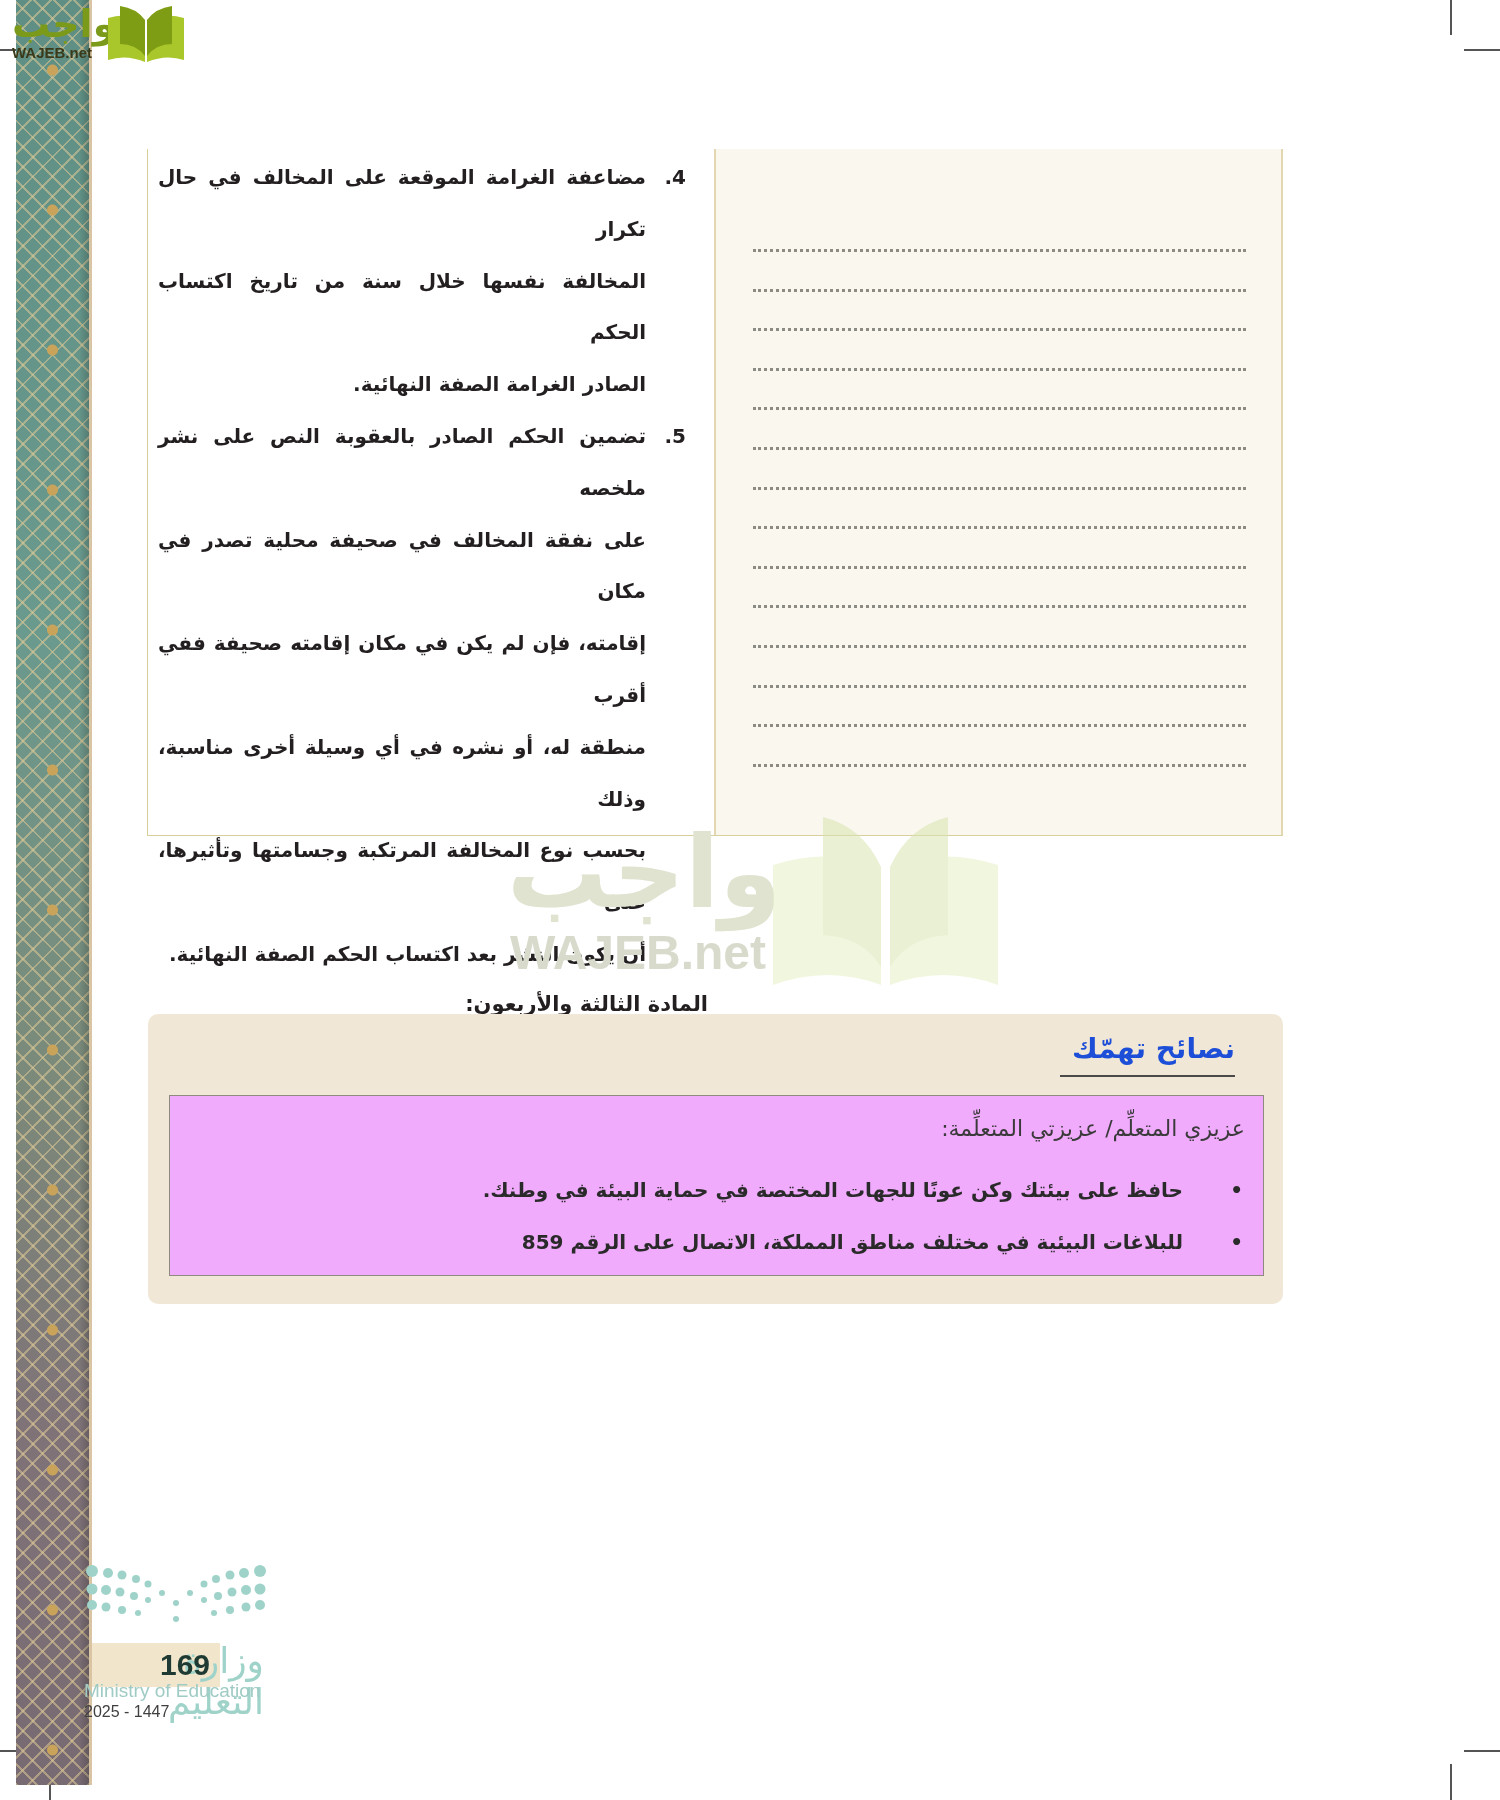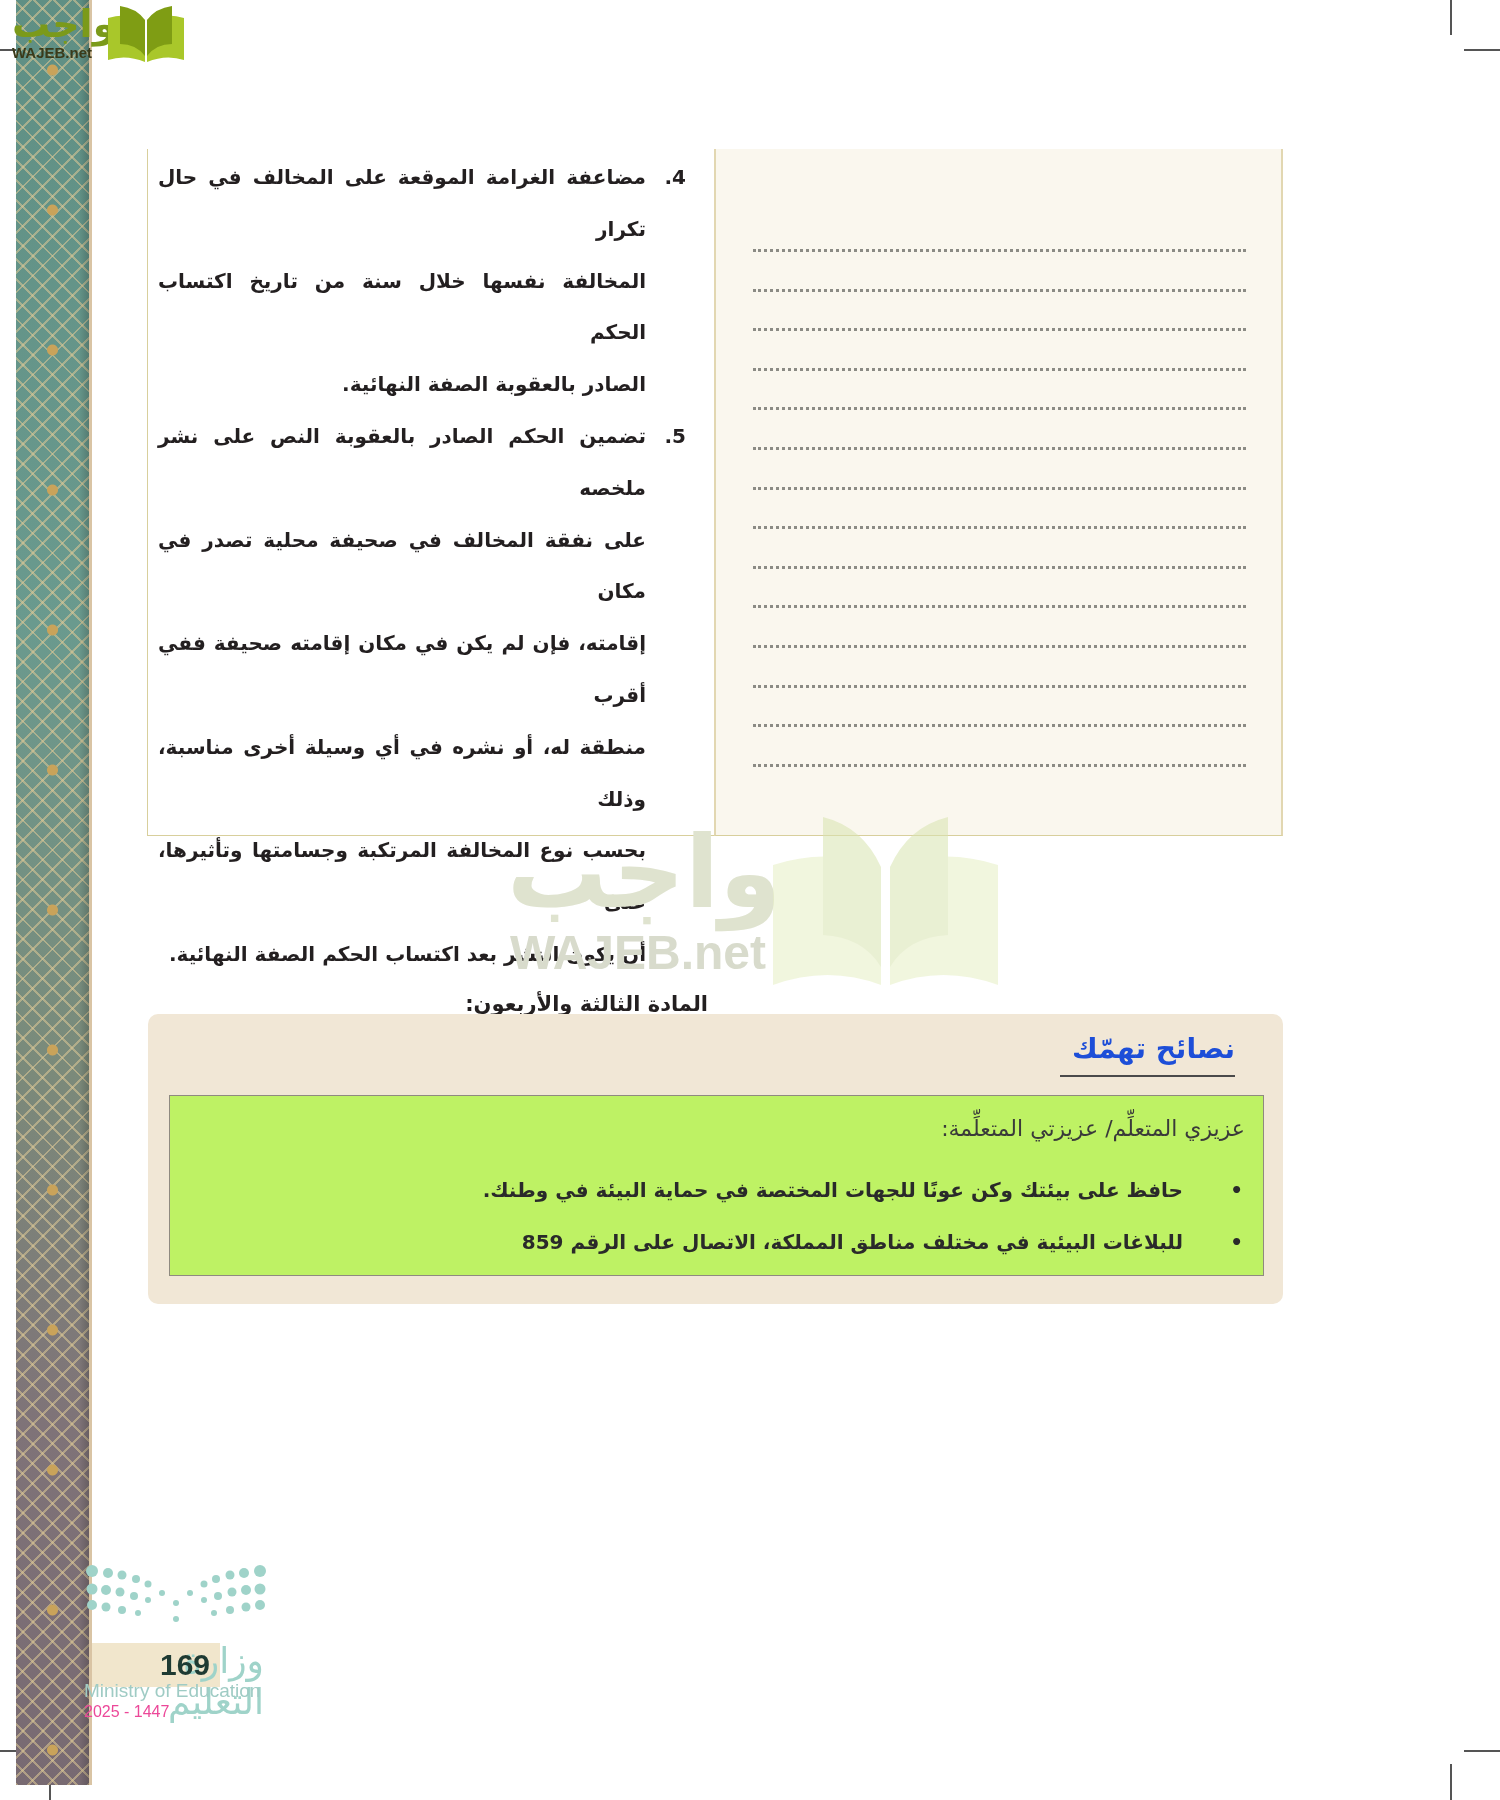--- a/index.html
+++ b/index.html
@@ -32,32 +32,32 @@
   .item-text{flex:1;text-align:justify;text-align-last:right;}
   .article-title{display:inline-block;border-bottom:3px solid #d9b96a;line-height:34px;margin-top:4px;font-size:21px;}
   .article-body{padding-right:26px;text-align-last:right;}
   
   .wm-ar{position:absolute;left:507px;top:818px;font-size:100px;font-weight:bold;color:#dfe3cf;direction:rtl;line-height:110px;}
   .wm-en{position:absolute;left:510px;top:925px;font-size:48px;font-weight:bold;color:#d8dbcc;font-family:"Liberation Sans",sans-serif;}
   .wm-book{position:absolute;left:773px;top:817px;width:225px;height:168px;opacity:.55;}
   
   .tips{position:absolute;left:148px;top:1014px;width:1135px;height:290px;background:#f1e7d6;border-radius:10px;}
   .tips-title{position:absolute;right:48px;top:18px;font-size:28px;font-weight:bold;color:#1d4ed8;direction:rtl;padding-bottom:10px;border-bottom:2px solid #4a4a4a;padding-left:12px;}
-  .tips-inner{position:absolute;left:21px;top:81px;width:1095px;height:181px;background:#bef264;border:1.5px solid #8f8a80;box-sizing:border-box;direction:rtl;}
+  .tips-inner{position:absolute;left:21px;top:81px;width:1095px;height:181px;background:#f0abfc;border:1.5px solid #8f8a80;box-sizing:border-box;direction:rtl;}
   .tips-greet{position:absolute;right:18px;top:20px;font-size:22px;color:#3a3a3a;}
   .tips-list{position:absolute;right:18px;top:68px;margin:0;padding:0;list-style:none;font-size:20px;font-weight:bold;color:#2a2a2a;}
   .tips-list li{line-height:52px;display:flex;}
   .bullet{width:40px;text-align:right;flex:none;padding-right:2px;width:62px;box-sizing:border-box;}
   
   .min-dots{position:absolute;left:86px;top:1565px;width:180px;height:60px;}
   .page-badge{position:absolute;left:92px;top:1643px;width:128px;height:44px;background:#efe3c6;opacity:.9;}
   .min-ar{position:absolute;left:84px;top:1640px;font-size:36px;color:#9fd3c9;direction:rtl;width:180px;text-align:right;}
   .page-num{position:absolute;left:160px;top:1648px;font-size:30px;font-weight:bold;color:#1e3a32;font-family:"Liberation Sans",sans-serif;}
   .min-en{position:absolute;left:84px;top:1680px;font-size:19px;color:#9fcbc4;font-family:"Liberation Sans",sans-serif;}
-  .min-yr{position:absolute;left:84px;top:1703px;font-size:16px;color:#ec4899;font-family:"Liberation Sans",sans-serif;}
+  .min-yr{position:absolute;left:84px;top:1703px;font-size:16px;color:#404040;font-family:"Liberation Sans",sans-serif;}
 </style>
 </head>
 <body>
 
 <div class="crop" style="left:1450px;top:0;width:2px;height:35px;"></div>
 <div class="crop" style="left:1464px;top:49px;width:36px;height:2px;"></div>
 <div class="crop" style="left:1464px;top:1750px;width:36px;height:2px;"></div>
 <div class="crop" style="left:1450px;top:1764px;width:2px;height:36px;"></div>
 <div class="crop" style="left:0;top:1750px;width:36px;height:2px;"></div>
 <div class="crop" style="left:49px;top:1764px;width:2px;height:36px;"></div>
@@ -94,21 +94,21 @@
     <div class="dotline" style="top: 575.2px;"></div>
     <div class="dotline" style="top: 614.8px;"></div>
   </div>
 
 <div class="textcol">
   <div class="item">
     <div class="item-num">4.</div>
     <div class="item-text">
       <span style="display: block;">مضاعفة الغرامة الموقعة على المخالف في حال تكرار</span>
       <span style="display: block;">المخالفة نفسها خلال سنة من تاريخ اكتساب الحكم</span>
-      <span style="display: block;">الصادر بالعقوبة الصفة النهائية.</span>
+      <span style="display: block;">الصادر الغرامة الصفة النهائية.</span>
     </div>
   </div>
   <div class="item">
     <div class="item-num">5.</div>
     <div class="item-text">
       <span style="display: block;">تضمين الحكم الصادر بالعقوبة النص على نشر ملخصه</span>
       <span style="display: block;">على نفقة المخالف في صحيفة محلية تصدر في مكان</span>
       <span style="display: block;">إقامته، فإن لم يكن في مكان إقامته صحيفة ففي أقرب</span>
       <span style="display: block;">منطقة له، أو نشره في أي وسيلة أخرى مناسبة، وذلك</span>
       <span style="display: block;">بحسب نوع المخالفة المرتكبة وجسامتها وتأثيرها، على</span>

